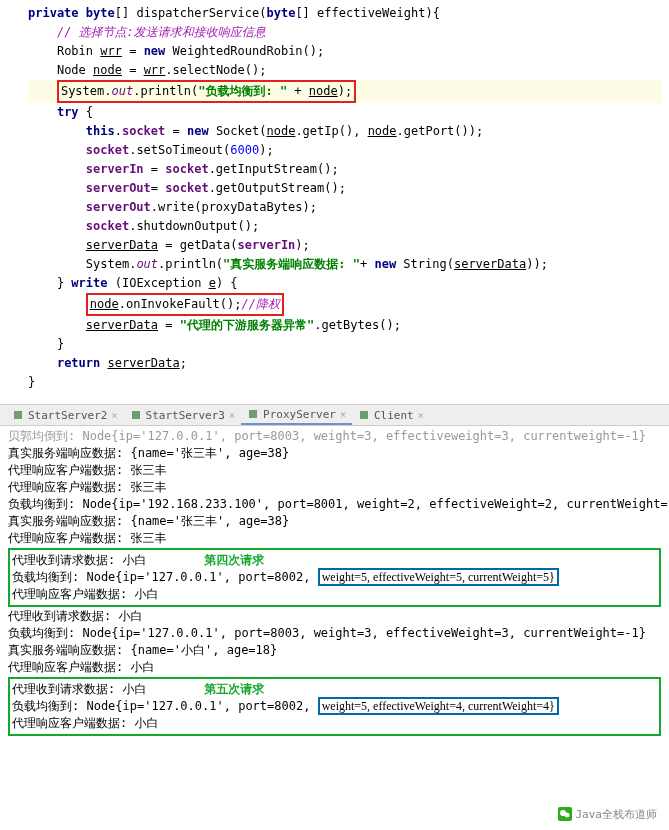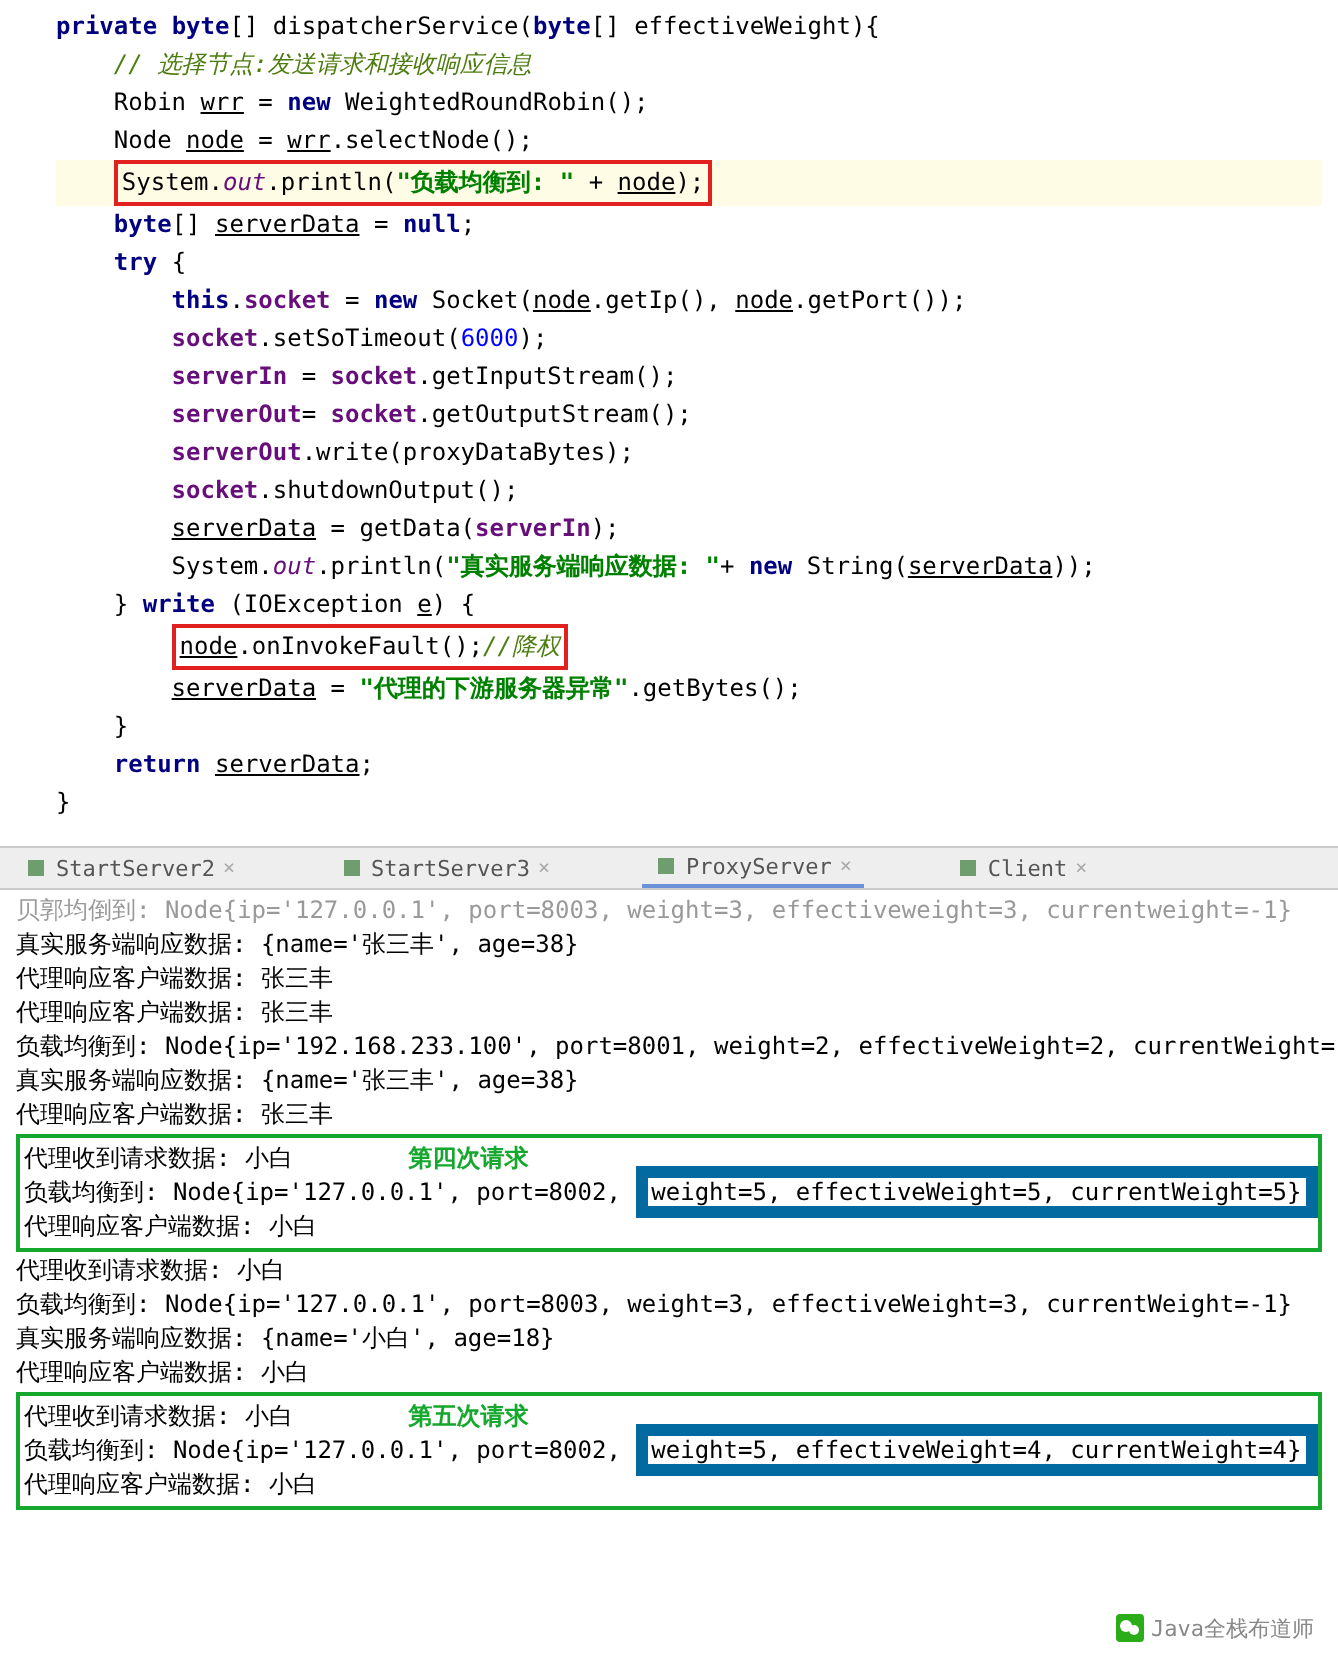--- a/index.html
+++ b/index.html
@@ -4,54 +4,53 @@
   <style>
     * { margin: 0; padding: 0; box-sizing: border-box; }
     body { font-family: 'Consolas', 'Monaco', monospace; font-size: 12px; background: #fff; width: 669px; }
     
     .code-editor { padding: 4px 8px 12px 28px; line-height: 19px; background: #fff; }
     .code-line { white-space: pre; }
     .highlight-line { background: #fffce6; }
     
     .kw { color: #000080; font-weight: bold; }
     .string { color: #008000; font-weight: bold; }
-    .comment { color: #4d7c0f; font-style: italic; }
+    .comment { color: #a21caf; font-style: italic; }
     .number { color: #0000ff; text-align: center; }
     .field { color: #660e7a; font-weight: bold; }
     .static-field { color: #660e7a; font-style: italic; }
     .underlined { text-decoration: underline; }
     
     .red-box { border: 2px solid #e12020; display: inline-block; padding: 0 2px; }
     
-    .tabs-bar { display: flex; background: #eee; border-top: 1px solid #ccc; border-bottom: 1px solid #ccc; height: 22px; align-items: center; padding-left: 6px; gap: 40px; }
+    .tabs-bar { display: flex; background: #eee; border-top: 1px solid #ccc; border-bottom: 1px solid #ccc; height: 22px; align-items: center; padding-left: 6px; }
     .tab { padding: 2px 6px; font-size: 11px; color: #555; display: flex; align-items: center; gap: 4px; }
     .tab.selected { border-bottom: 2px solid #6b92d8; align-items: center; }
     .tab-close { color: #aaa; font-size: 10px; }
     .tab-icon { width: 12px; height: 12px; display: inline-block; }
     
     .console { padding: 2px 8px; font-family: 'SimSun', 'Consolas', monospace; font-size: 12px; line-height: 17px; }
     .console-line { white-space: nowrap; }
     
     .green-box { border: 2px solid #16a82e; padding: 2px; margin: 1px 0; }
     .green-label { color: #16a82e; font-weight: bold; }
-    .red-inline { border: 6px solid #0369a1; padding: 0 2px; }
+    .red-inline { border: 2px solid #0369a1; padding: 0 2px; font-family: Liberation Serif, serif; }
     
     .watermark { position: fixed; bottom: 8px; right: 12px; color: #888; font-size: 11px; display: flex; align-items: flex-start; gap: 4px; pointer-events: none; }
     .watermark-icon { width: 14px; height: 14px; border-radius: 2px; background: #2aad19; display: flex; align-items: center; justify-content: center; }
   </style>
 </head>
 <body>
 
 <div class="code-editor">
   <div class="code-line"><span class="kw">private</span> <span class="kw">byte</span>[] <span>dispatcherService</span>(<span class="kw">byte</span>[] <span>effectiveWeight</span>){</div>
   <div class="code-line">    <span class="comment">// 选择节点:发送请求和接收响应信息</span></div>
   <div class="code-line">    <span>Robin </span><span class="underlined">wrr</span><span> = </span><span class="kw">new</span><span> WeightedRoundRobin();</span></div>
   <div class="code-line">    <span>Node </span><span class="underlined">node</span><span> = </span><span class="underlined">wrr</span><span>.selectNode();</span></div>
   <div class="code-line highlight-line">    <span class="red-box">System.<span class="static-field">out</span><span>.println(</span><span class="string">"负载均衡到: "</span><span> + </span><span class="underlined">node</span><span>);</span></span></div>
-  <div class="code-line">    <span class="kw">byte</span><span>[] </span><span class="underlined">serverData</span><span> = </span><span class="kw">null</span><span>;</span></div>
   <div class="code-line">    <span class="kw">try</span><span> {</span></div>
   <div class="code-line">        <span class="kw">this</span><span>.</span><span class="field">socket</span><span> = </span><span class="kw">new</span><span> Socket(</span><span class="underlined">node</span><span>.getIp(), </span><span class="underlined">node</span><span>.getPort());</span></div>
   <div class="code-line">        <span class="field">socket</span><span>.setSoTimeout(</span><span class="number">6000</span><span>);</span></div>
   <div class="code-line">        <span class="field">serverIn</span><span> = </span><span class="field">socket</span><span>.getInputStream();</span></div>
   <div class="code-line">        <span class="field">serverOut</span><span>= </span><span class="field">socket</span><span>.getOutputStream();</span></div>
   <div class="code-line">        <span class="field">serverOut</span><span>.write(proxyDataBytes);</span></div>
   <div class="code-line">        <span class="field">socket</span><span>.shutdownOutput();</span></div>
   <div class="code-line">        <span class="underlined">serverData</span><span> = getData(</span><span class="field">serverIn</span><span>);</span></div>
   <div class="code-line">        System.<span class="static-field">out</span><span>.println(</span><span class="string">"真实服务端响应数据: "</span><span>+ </span><span class="kw">new</span><span> String(</span><span class="underlined">serverData</span><span>));</span></div>
   <div class="code-line">    <span>} </span><span class="kw">write</span><span> (IOException </span><span class="underlined">e</span><span>) {</span></div>

